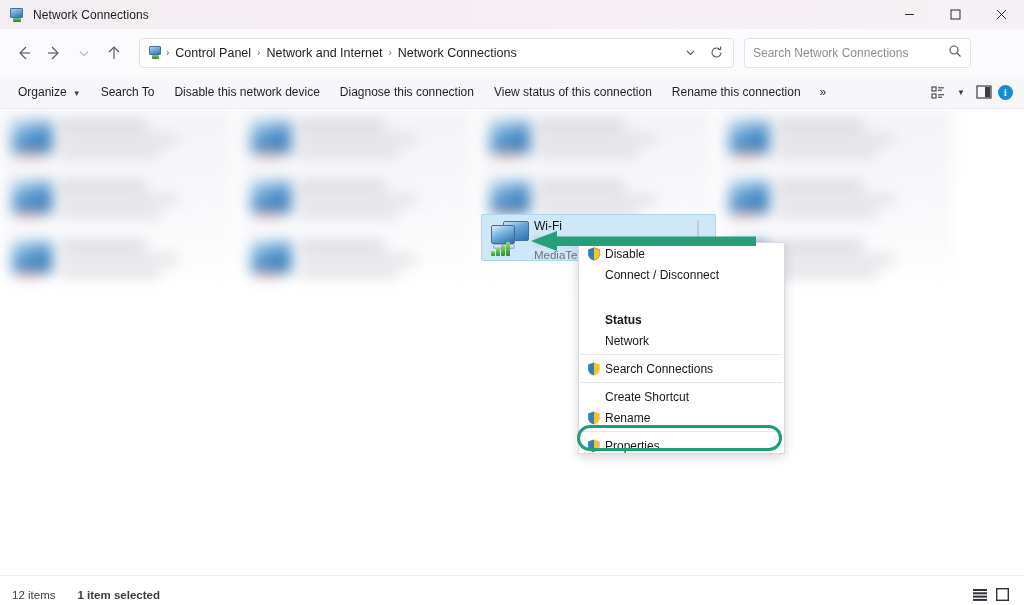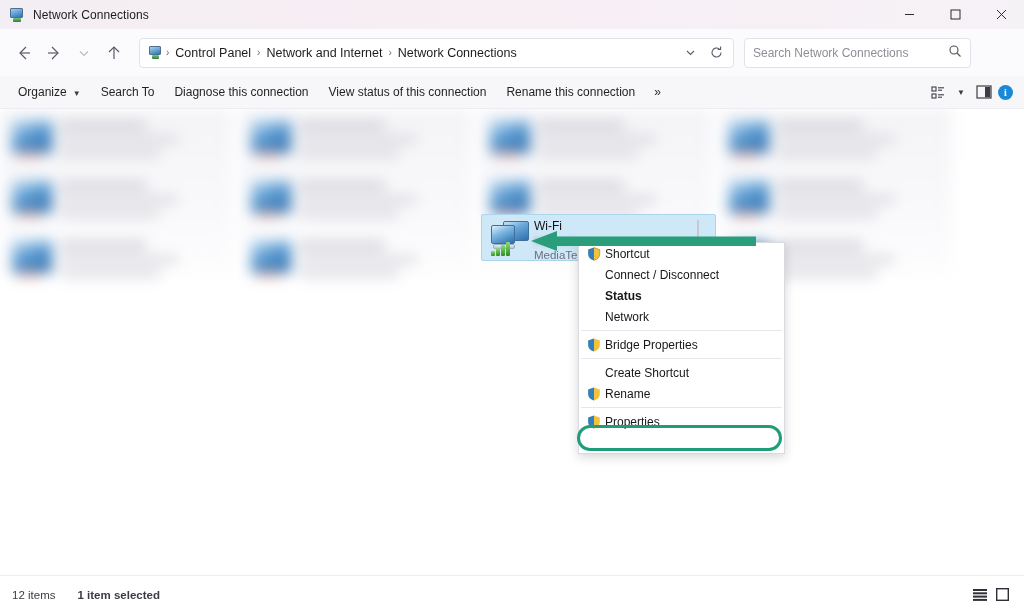--- a/index.html
+++ b/index.html
@@ -179,21 +179,21 @@
 
   
   .ctxmenu {
     position:absolute; left:578px; top:242px; width:207px; height:212px;
     background:#ffffff; border:1px solid #d9d9e0;
     box-shadow:0 3px 10px rgba(0,0,0,.16);
   }
   .mi {
     height:21px; display:flex; align-items:center; padding-left:7px; font-size:12px; color:#17171b;
   }
-  .mi.bold { font-weight:bold; }
+  .mi.bold { font-weight:bold;margin-top:24px; }
   .mi.disabled { color:#b3b3bb; }
   .mi .mlabel { margin-left:3px; }
   .mi .shieldslot { width:16px; height:16px; flex:0 0 auto; position:relative; }
   .shield {
     position:absolute; left:1px; top:1px; width:14px; height:14px;
   }
   .msep { height:1px; background:#e6e6ec; margin:3px 2px 3px 2px; }
 
   
   .arrow { position:absolute; left:531px; top:229px; width:225px; height:24px; }
@@ -306,20 +306,21 @@
       </span>
     </div>
   </div>
 
   <div class="cmdbar">
     <div class="cmd">
       <span>Organize</span>
       <span class="caret">▼</span>
     </div>
     <div class="cmd">Search To</div>
+    <div class="cmd">Disable this network device</div>
     <div class="cmd">Diagnose this connection</div>
     <div class="cmd">View status of this connection</div>
     <div class="cmd">Rename this connection</div>
     <div class="cmd chev">»</div>
     <div class="cmdbar-spacer"></div>
     <div class="cmd-icon">
       <svg width="15" height="15" viewBox="0 0 15 15">
         <rect x="1" y="2" width="4" height="4" fill="none" stroke="currentColor" stroke-width="1.1"></rect>
         <rect x="1" y="9" width="4" height="4" fill="none" stroke="currentColor" stroke-width="1.1"></rect>
         <line x1="7" y1="2.8" x2="13" y2="2.8" stroke="currentColor" stroke-width="1.1"></line>
@@ -441,21 +442,21 @@
   <div class="ctxmenu">
 
     <div class="mi">
       <span class="shieldslot">
         <svg class="shield" viewBox="0 0 14 14">
           <path d="M7 .6 L12.8 2.6 V7 C12.8 10.3 10.2 12.6 7 13.4 C3.8 12.6 1.2 10.3 1.2 7 V2.6 Z" fill="#f2c23c"></path>
           <path d="M7 .6 L1.2 2.6 V7 C1.2 10.3 3.8 12.6 7 13.4 Z" fill="#2f7fc4"></path>
           <path d="M7 .6 L12.8 2.6 V7 C12.8 10.3 10.2 12.6 7 13.4" fill="none" stroke="#8a6b16" stroke-width=".5"></path>
         </svg>
       </span>
-      <span class="mlabel">Shortcut</span>
+      <span class="mlabel">Disable</span>
     </div>
 
     <div class="mi">
       <span class="shieldslot"></span>
       <span class="mlabel">Connect / Disconnect</span>
     </div>
 
     <div class="mi bold">
       <span class="shieldslot"></span>
       <span class="mlabel">Status</span>
@@ -468,21 +469,21 @@
 
     <div class="msep"></div>
 
     <div class="mi">
       <span class="shieldslot">
         <svg class="shield" viewBox="0 0 14 14">
           <path d="M7 .6 L12.8 2.6 V7 C12.8 10.3 10.2 12.6 7 13.4 C3.8 12.6 1.2 10.3 1.2 7 V2.6 Z" fill="#f2c23c"></path>
           <path d="M7 .6 L1.2 2.6 V7 C1.2 10.3 3.8 12.6 7 13.4 Z" fill="#2f7fc4"></path>
         </svg>
       </span>
-      <span class="mlabel">Bridge Properties</span>
+      <span class="mlabel">Search Connections</span>
     </div>
 
     <div class="msep"></div>
 
     <div class="mi">
       <span class="shieldslot"></span>
       <span class="mlabel">Create Shortcut</span>
     </div>
 
 

